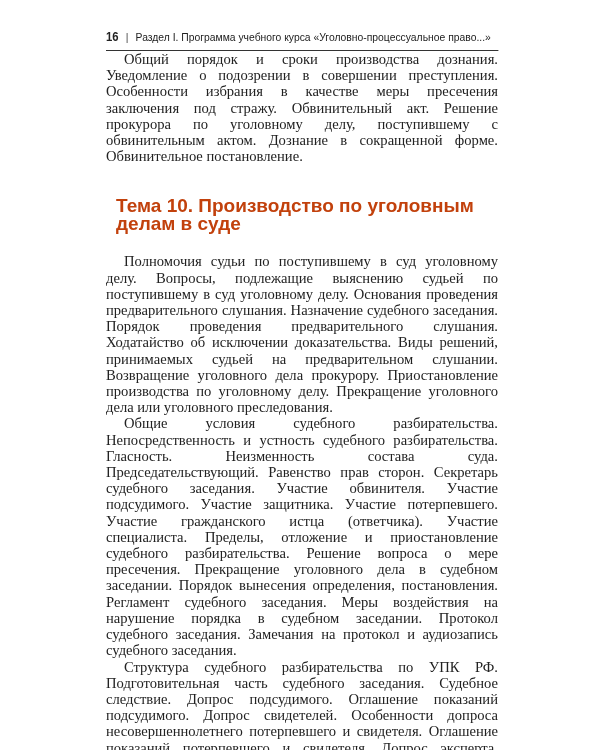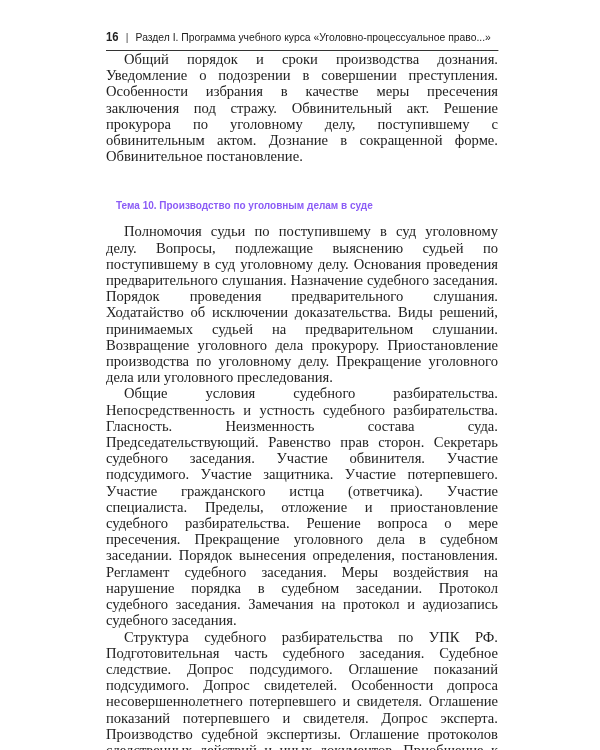--- a/index.html
+++ b/index.html
@@ -4,21 +4,21 @@
 <style>
   html, body { margin:0; padding:0; background:#ffffff; }
   body { width:600px; height:750px; position:relative; overflow:hidden; }
   .page { position:absolute; left:106px; top:30px; width:392px; }
   .running-head { font-family:"Liberation Sans", sans-serif; font-size:11.5px; color:#222; display:flex; align-items:baseline; height:20px; border-bottom:1px solid #333; transform:scaleX(0.9); transform-origin:left; width:436px; }
   .running-head .pnum { font-weight:bold; font-size:12.5px; margin-right:8px; }
   .running-head .sep { margin-right:8px; color:#444; }
   .body-text { font-family:"Liberation Serif", serif; font-size:14.6px; line-height:16.2px; color:#222; text-align:justify; }
   .body-text p { margin:0; text-indent:18px; hyphens:manual; }
   .first-block { }
-  .topic-title { font-family:"Liberation Sans", sans-serif; font-weight:bold; font-size:10px; line-height:18px; color:#8b5cf6; margin:33px 0 8px 0; padding-left:10px; }
+  .topic-title { font-family:"Liberation Sans", sans-serif; font-weight:bold; font-size:19px; line-height:18px; color:#c2410c; margin:33px 0 20px 0; padding-left:10px; }
   .topic-title .num { display:inline-block; }
   .topic-title .line2 { padding-left:74px; display:block; }
 </style>
 </head>
 <body>
 
 <div class="page">
   <div class="running-head">
     <span class="pnum">16</span>
     <span class="sep">|</span>

